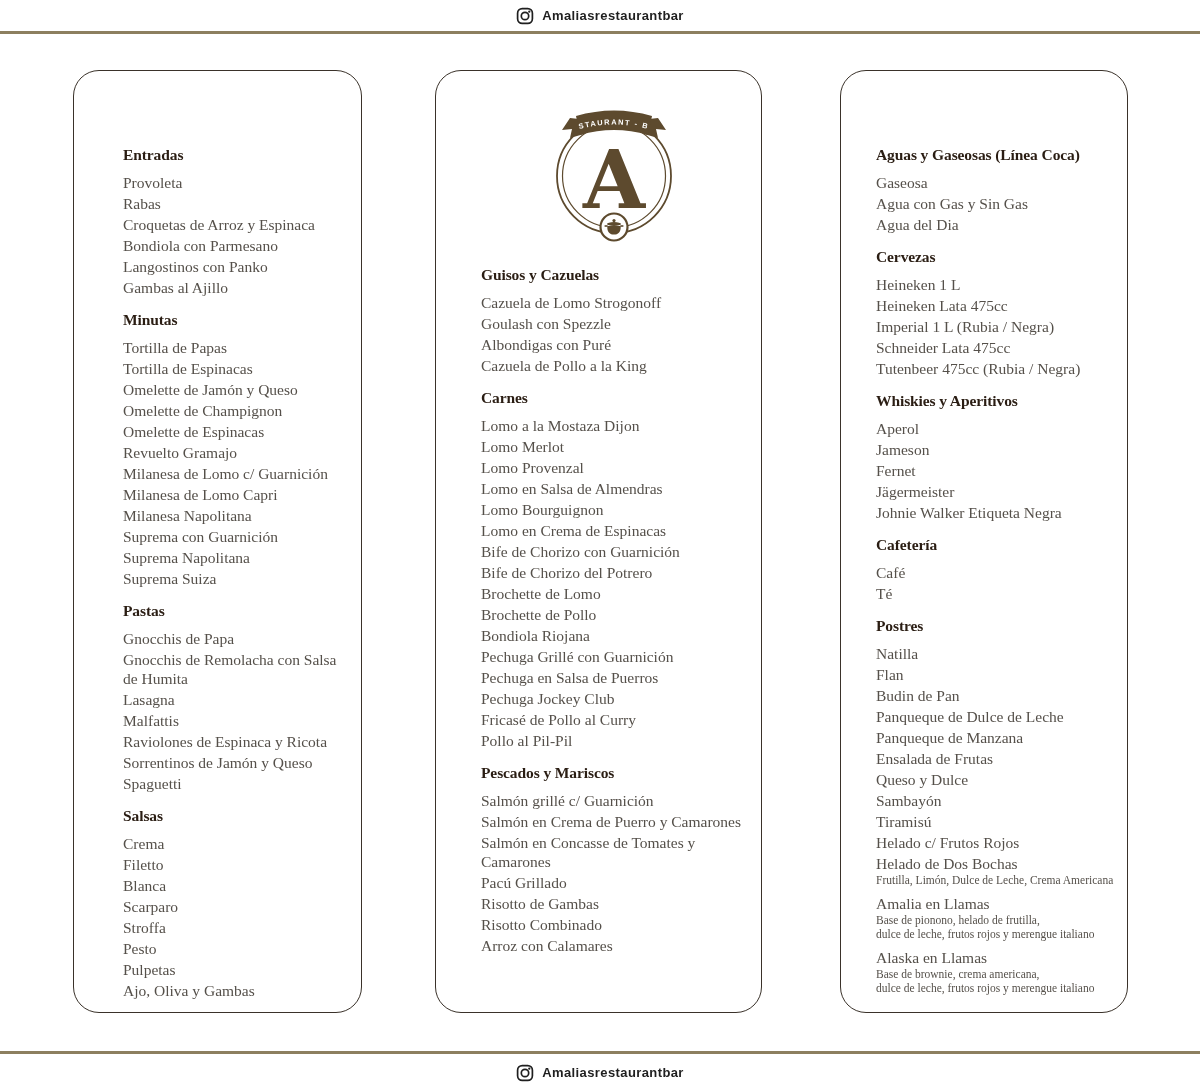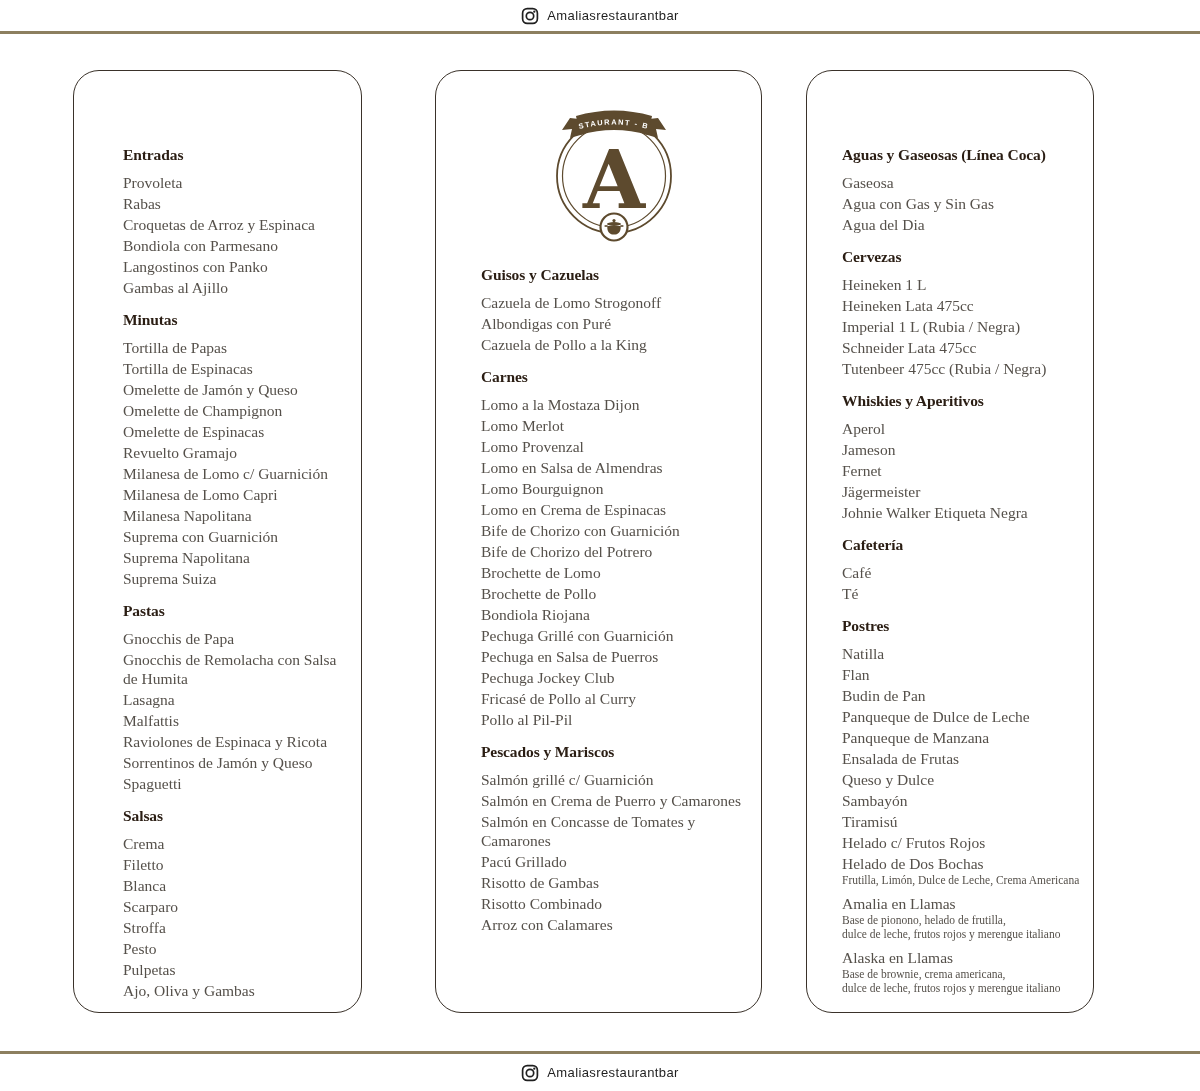--- a/index.html
+++ b/index.html
@@ -2,34 +2,34 @@
 <html><head>
 <meta charset="utf-8">
 <style>
   html,body { margin:0; padding:0; background:#ffffff; }
   .page {
     position:relative; width:1200px; height:1091px; background:#ffffff;
     font-family:"Liberation Sans", sans-serif; overflow:hidden;
   }
   
   .handle-row { display:flex; align-items:center; justify-content:center; gap:8px; }
-  .handle-text { font-size:13px; font-weight:400; letter-spacing:.4px; color:#1f1f1f; }
+  .handle-text { font-size:13px; font-weight:700; letter-spacing:.4px; color:#1f1f1f; }
   .rule { height:3px; background:#8c7f5f; width:100%; }
   .topbar { position:absolute; top:0; left:0; right:0; }
   .topbar .handle-row { height:31px; }
   .bottombar { position:absolute; top:1051px; left:0; right:0; }
   .bottombar .handle-row { height:37px; }
   
   .panel {
     position:absolute; top:70px; height:943px; background:#fff;
     border:1.3px solid #3a322a; border-radius:26px; box-sizing:border-box;
   }
   .panel-left  { left:73px;  width:289px; padding:74px 18px 0 49px; }
   .panel-mid   { left:435px; width:327px; padding:0 15px 0 45px; }
-  .panel-right { left:806px; width:288px; padding:74px 10px 0 35px; }
+  .panel-right { left:840px; width:288px; padding:74px 10px 0 35px; }
   .logo-wrap { width:150px; margin:24px auto 0; }
   .panel-mid .sections .section:first-child .sec-title { margin-top:16px; }
   
   .sec-title {
     font-size:15.5px; font-weight:700; color:#2a1d13; letter-spacing:-0.1px;
     margin:12px 0 7px; line-height:20px; white-space:nowrap;
     font-family:Liberation Serif, serif;
   }
   .section:first-child .sec-title { margin-top:0; }
   .item-name {
@@ -135,20 +135,21 @@
           <rect x="65.6" y="130.2" width="3" height="1.6" fill="#5d4a2e"></rect>
           <rect x="81.4" y="130.2" width="3" height="1.6" fill="#5d4a2e"></rect>
           <path d="M68.3,131 h13.4 v1.2 c0,4.8 -2.6,7.4 -6.7,7.4 s-6.7,-2.6 -6.7,-7.4 z" fill="#5d4a2e"></path>
         </g>
       </svg>
     </div>
     <div class="sections">
         <div class="section">
           <h3 class="sec-title">Guisos y Cazuelas</h3>
           <div class="item-name">Cazuela de Lomo Strogonoff</div>
+          <div class="item-name">Goulash con Spezzle</div>
           <div class="item-name">Albondigas con Puré</div>
           <div class="item-name">Cazuela de Pollo a la King</div>
         </div>
         <div class="section">
           <h3 class="sec-title">Carnes</h3>
           <div class="item-name">Lomo a la Mostaza Dijon</div>
           <div class="item-name">Lomo Merlot</div>
           <div class="item-name">Lomo Provenzal</div>
           <div class="item-name">Lomo en Salsa de Almendras</div>
           <div class="item-name">Lomo Bourguignon</div>

